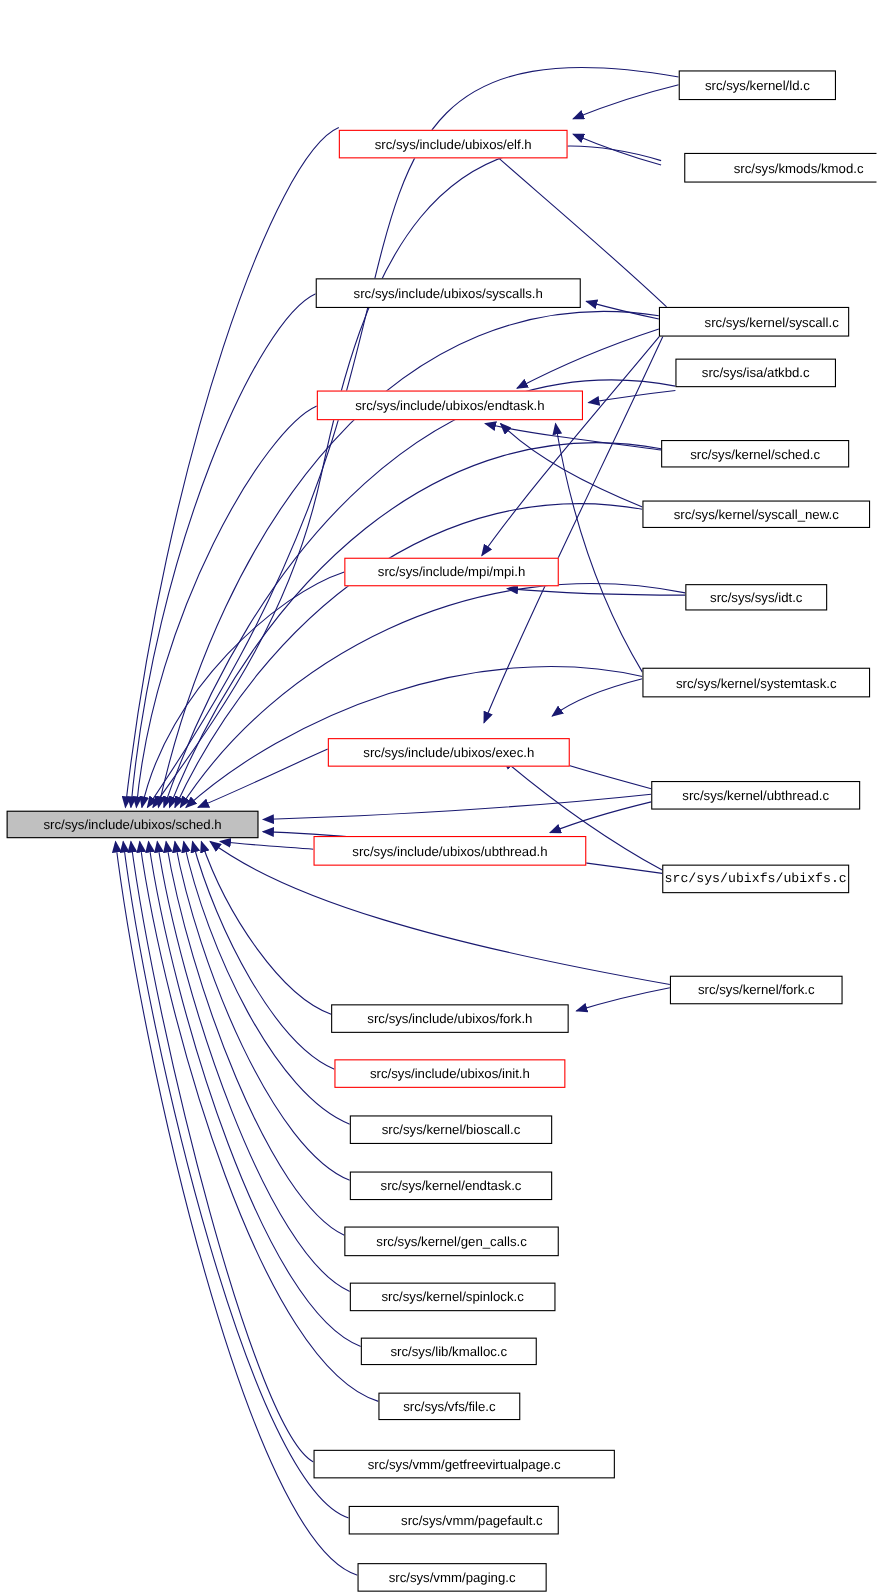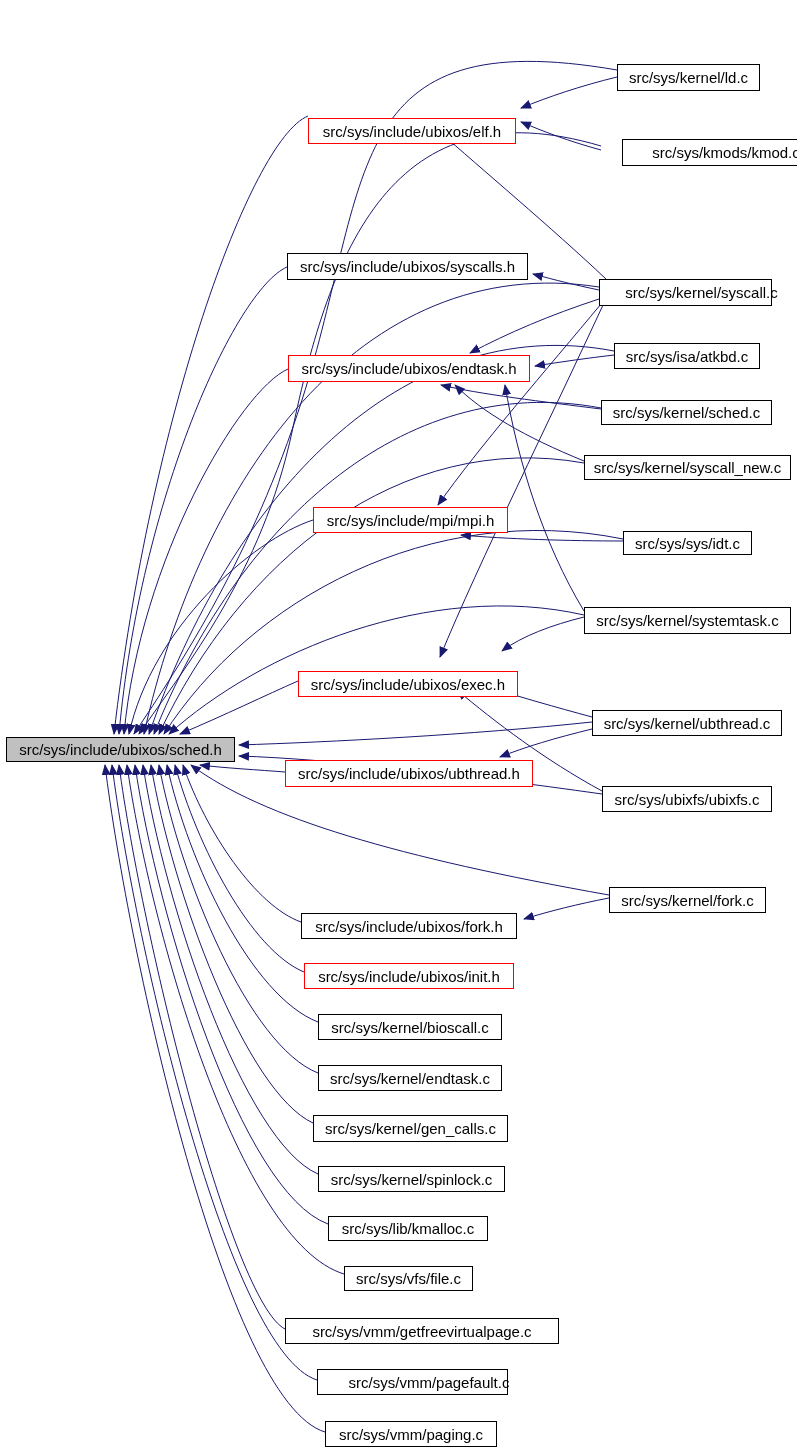--- a/index.html
+++ b/index.html
@@ -1,21 +1,21 @@
 <!DOCTYPE html>
 <html><head>
 <meta charset="utf-8">
 <style>
   html,body{margin:0;padding:0;background:#ffffff;}
   #canvas{position:relative;width:797px;height:1451px;background:#ffffff;overflow:hidden;
           font-family:"Liberation Sans","DejaVu Sans",sans-serif;}
   #edge-layer{position:absolute;left:0;top:0;width:797px;height:1451px;}
   .node{position:absolute;display:flex;align-items:center;justify-content:center;
         background:#ffffff;border:1px solid #000000;color:#000000;
-        font-size:15px;white-space:nowrap;box-sizing:border-box;cursor:pointer;}
+        font-size:12px;white-space:nowrap;box-sizing:border-box;cursor:pointer;}
   .node.red{border-color:#ff0000;}
   .node.root{background:#c0c0c0;border-color:#000000;}
 </style>
 </head>
 <body>
 
 <div id="canvas">
   <svg id="edge-layer" width="797" height="1451" viewBox="0 0 797 1451" xmlns="http://www.w3.org/2000/svg">
     <defs>
       <marker id="arrow" markerWidth="11" markerHeight="9" refX="10" refY="4.5" orient="auto" markerUnits="userSpaceOnUse">
@@ -70,31 +70,31 @@
         <path d="M 609,898 C 578,904 550,911 524,919" marker-end="url(#arrow)"></path>
       </g>
   </svg>
   <div id="node-layer">
       <div class="node root" style="left: 6px; top: 737px; width: 229px; height: 25px;">src/sys/include/ubixos/sched.h</div>
       <div class="node red" style="left: 308px; top: 102px; width: 208px; height: 26px; margin-top: 16px;">src/sys/include/ubixos/elf.h</div>
       <div class="node" style="left: 617px; top: 64px; width: 143px; height: 27px;">src/sys/kernel/ld.c</div>
       <div class="node" style="left: 622px; top: 139px; width: 208px; height: 27px;">src/sys/kmods/kmod.c</div>
       <div class="node" style="left: 287px; top: 253px; width: 241px; height: 27px;">src/sys/include/ubixos/syscalls.h</div>
       <div class="node" style="left: 599px; top: 279px; width: 173px; height: 27px; padding-left: 32px;">src/sys/kernel/syscall.c</div>
-      <div class="node" style="left: 614px; top: 343px; width: 146px; height: 26px;">src/sys/isa/atkbd.c</div>
+      <div class="node" style="left: 614px; top: 326px; width: 146px; height: 26px;">src/sys/isa/atkbd.c</div>
       <div class="node red" style="left: 288px; top: 355px; width: 242px; height: 27px;">src/sys/include/ubixos/endtask.h</div>
       <div class="node" style="left: 601px; top: 400px; width: 171px; height: 25px;">src/sys/kernel/sched.c</div>
       <div class="node" style="left: 584px; top: 455px; width: 207px; height: 25px;">src/sys/kernel/syscall_new.c</div>
       <div class="node red" style="left: 313px; top: 507px; width: 195px; height: 26px;">src/sys/include/mpi/mpi.h</div>
       <div class="node" style="left: 623px; top: 531px; width: 129px; height: 24px;">src/sys/sys/idt.c</div>
       <div class="node" style="left: 584px; top: 607px; width: 207px; height: 27px;">src/sys/kernel/systemtask.c</div>
       <div class="node red" style="left: 298px; top: 659px; width: 220px; height: 26px; margin-top: 12px;">src/sys/include/ubixos/exec.h</div>
       <div class="node" style="left: 592px; top: 710px; width: 190px; height: 26px;">src/sys/kernel/ubthread.c</div>
       <div class="node red" style="left: 285px; top: 760px; width: 248px; height: 27px;">src/sys/include/ubixos/ubthread.h</div>
-      <div class="node" style="left: 602px; top: 786px; width: 170px; height: 26px;">src/sys/ubixfs/ubixfs.c</div>
+      <div class="node" style="left: 602px; top: 786px; width: 170px; height: 26px; font-family: Liberation Mono, monospace;">src/sys/ubixfs/ubixfs.c</div>
       <div class="node" style="left: 609px; top: 887px; width: 157px; height: 26px;">src/sys/kernel/fork.c</div>
       <div class="node" style="left: 301px; top: 913px; width: 216px; height: 26px;">src/sys/include/ubixos/fork.h</div>
       <div class="node red" style="left: 304px; top: 963px; width: 210px; height: 26px;">src/sys/include/ubixos/init.h</div>
       <div class="node" style="left: 318px; top: 1014px; width: 184px; height: 26px;">src/sys/kernel/bioscall.c</div>
       <div class="node" style="left: 318px; top: 1065px; width: 184px; height: 26px;">src/sys/kernel/endtask.c</div>
       <div class="node" style="left: 313px; top: 1115px; width: 195px; height: 27px;">src/sys/kernel/gen_calls.c</div>
       <div class="node" style="left: 318px; top: 1166px; width: 187px; height: 26px;">src/sys/kernel/spinlock.c</div>
       <div class="node" style="left: 328px; top: 1216px; width: 160px; height: 25px;">src/sys/lib/kmalloc.c</div>
       <div class="node" style="left: 344px; top: 1266px; width: 129px; height: 25px;">src/sys/vfs/file.c</div>
       <div class="node" style="left: 285px; top: 1318px; width: 274px; height: 26px;">src/sys/vmm/getfreevirtualpage.c</div>

